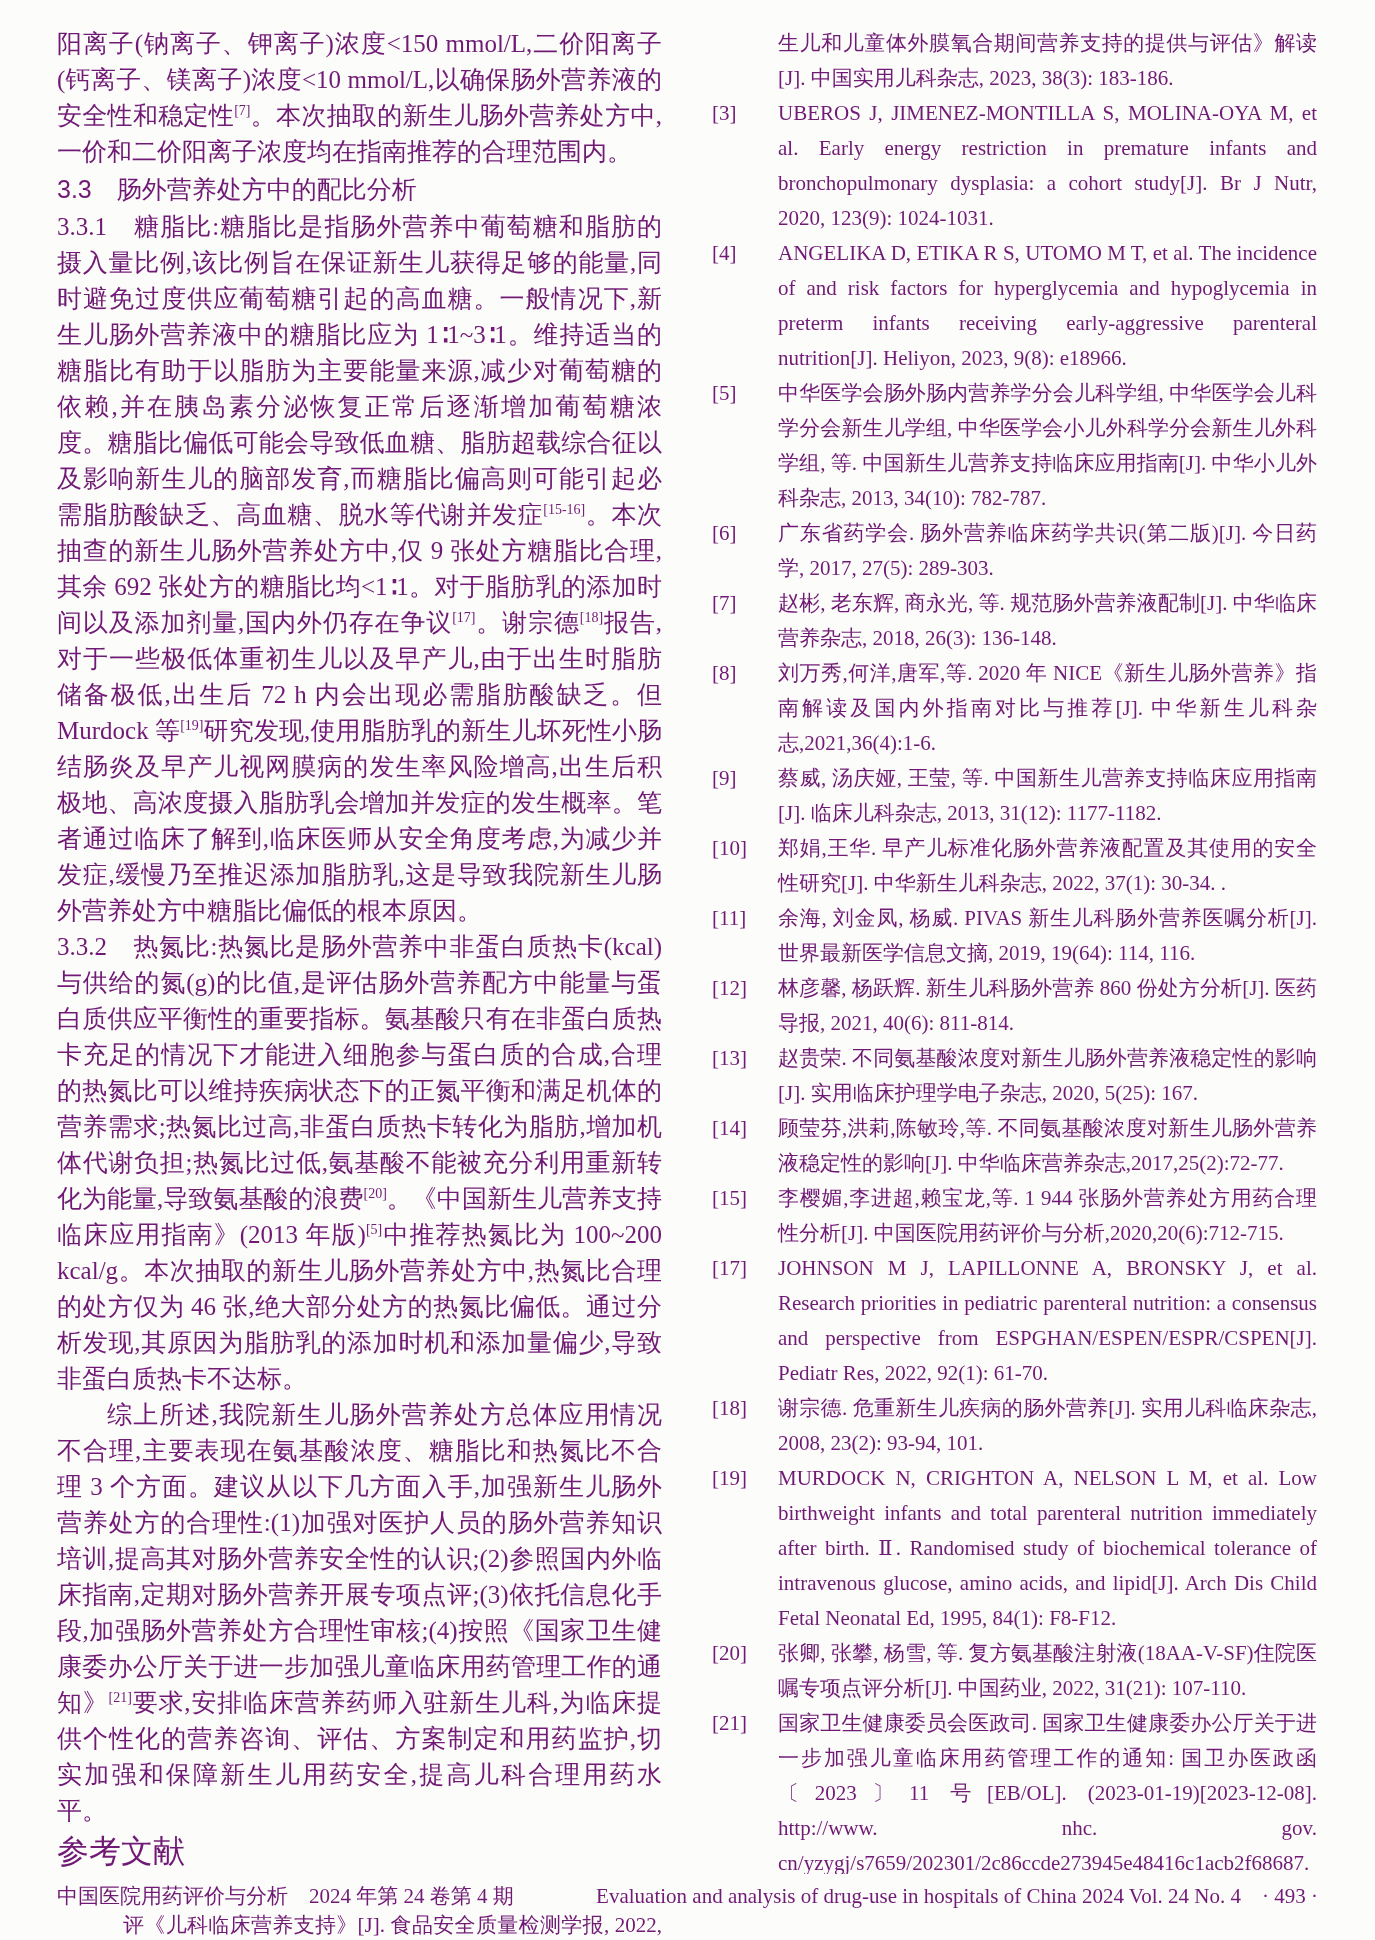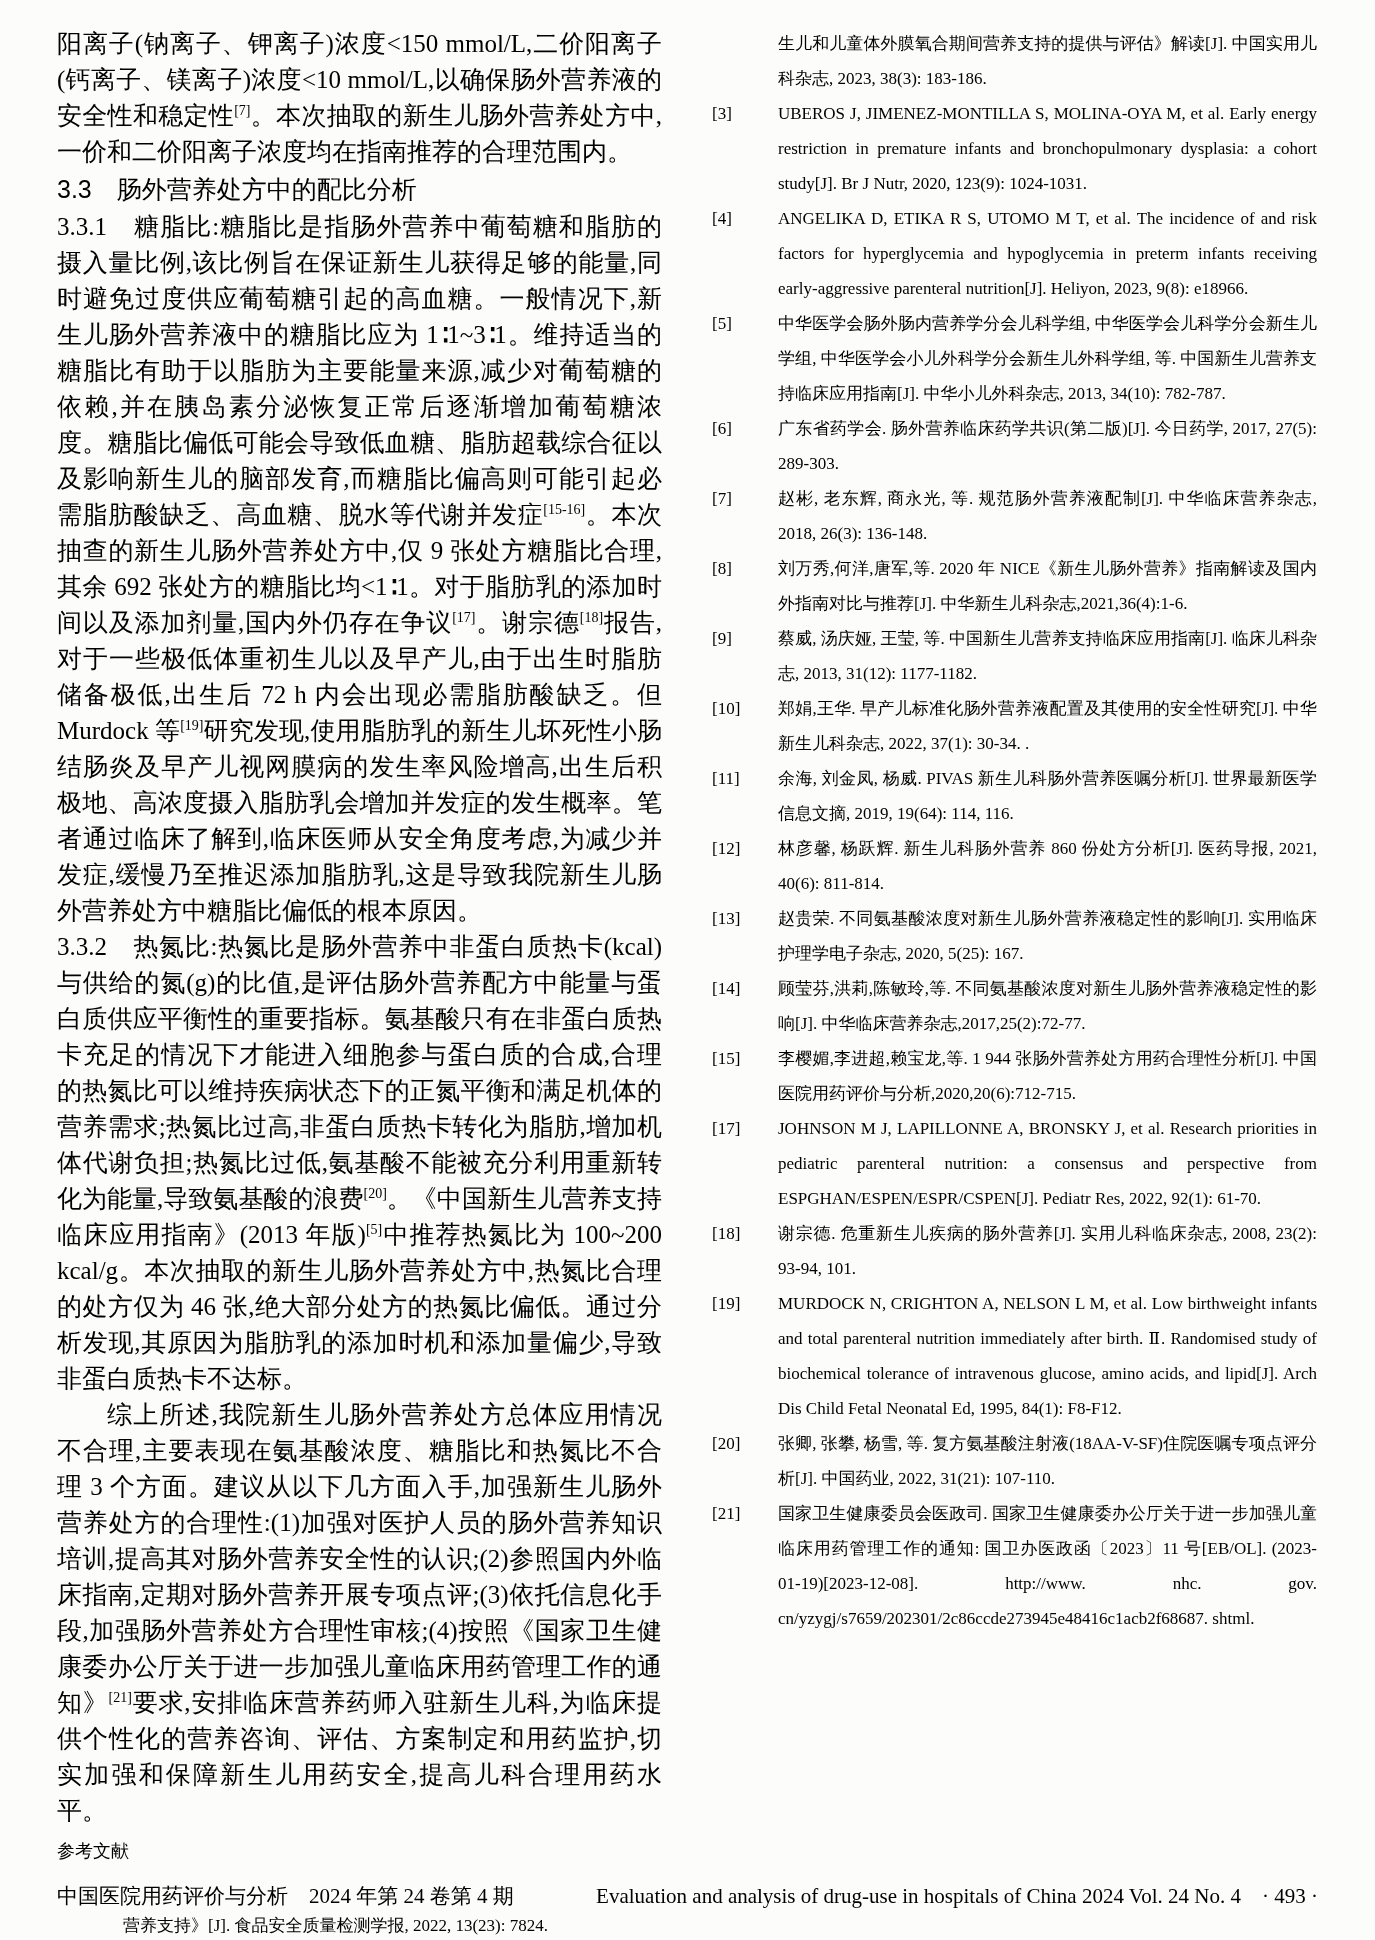--- a/index.html
+++ b/index.html
@@ -6,21 +6,21 @@
   body {
     font-family: "Liberation Serif", "DejaVu Serif", serif;
     background: #e8e8e6;
   }
   .page {
     position: relative;
     width: 1375px;
     height: 1940px;
     margin: 0 auto;
     background: #fcfcfa;
-    color: #000000;
+    color: #701a75;
     overflow: hidden;
   }
   .columns {
     display: flex;
     gap: 50px;
     padding: 26px 57px 0 57px;
   }
   .col { width: 605px; }
   .para {
     font-size: 25px;
@@ -30,31 +30,31 @@
   }
   .para.indent { text-indent: 50px; }
   .heading {
     font-family: "Liberation Sans", "DejaVu Sans", sans-serif;
     font-weight: 400;
     font-size: 25px;
     line-height: 37px;
     margin: 1px 0;
   }
   .heading.big {
-    font-size: 18px;
+    font-size: 32px;
     line-height: 42px;
   }
   sup {
     font-size: 14px;
     line-height: 0;
     vertical-align: super;
   }
   .ref {
     display: flex;
-    font-size: 17px;
+    font-size: 21px;
     line-height: 35px;
   }
   .ref .ref-no {
     flex: 0 0 66px;
   }
   .ref .ref-body {
     flex: 1;
     text-align: justify;
   }
   .footer {

